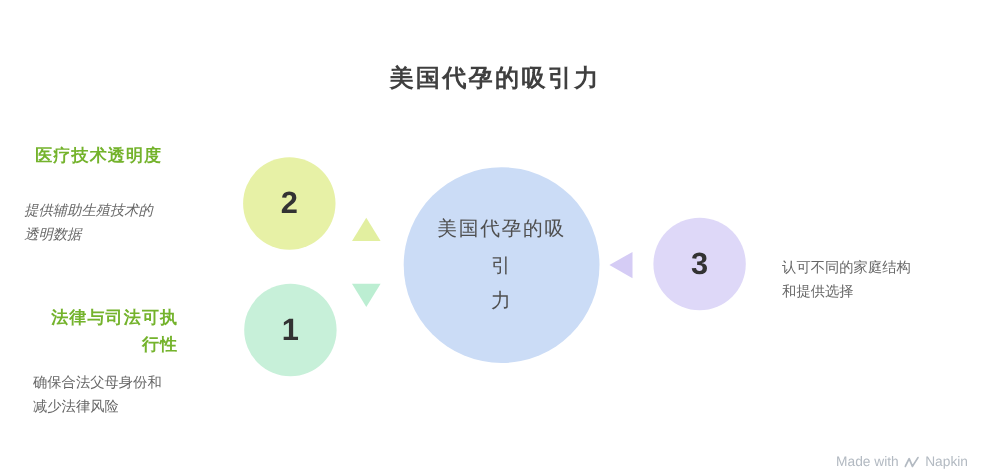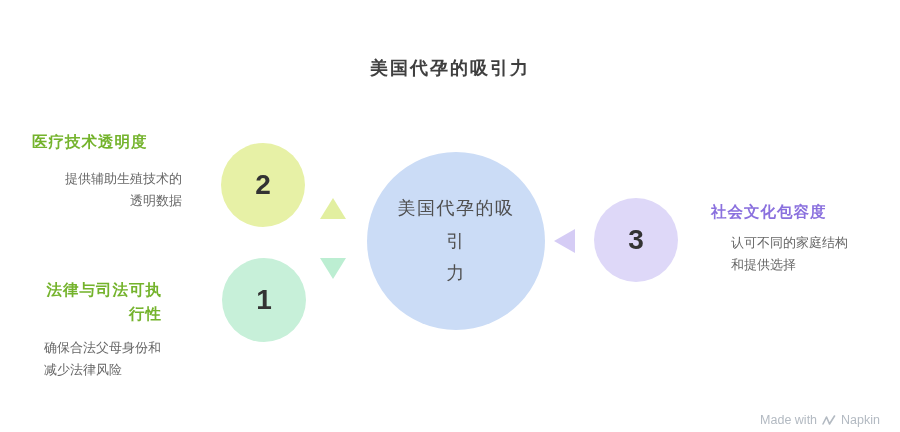--- a/index.html
+++ b/index.html
@@ -18,21 +18,21 @@
     overflow: hidden;
   }
   .pre { white-space: pre-line; }
 
   .diagram-title {
     position: absolute;
     left: 0;
     top: 56px;
     width: 900px;
     text-align: center;
-    font-size: 18px;
+    font-size: 22px;
     font-weight: bold;
     letter-spacing: 2px;
     color: var(--title-text, #3f3f3f);
   }
 
   .circle {
     position: absolute;
     border-radius: 50%;
     display: flex;
     align-items: center;
@@ -96,27 +96,27 @@
   .heading-purple { color: var(--label-purple, #8a70de); }
 
   .side-desc {
     position: absolute;
     font-size: 13px;
     line-height: 1.7;
     color: var(--body-text, #676767);
   }
 
   .medical-heading { left: 32px; top: 130px; width: 160px; text-align: left; }
-  .medical-desc   { left: 22px; top: 168px; width: 160px; text-align: right; }
+  .medical-desc   { left: 22px; top: 180px; width: 160px; text-align: left; font-style: italic; }
 
   .legal-heading  { left: 32px; top: 278px; width: 130px; text-align: right; }
-  .legal-desc     { left: 44px; top: 337px; width: 160px; text-align: left; }
+  .legal-desc     { left: 30px; top: 337px; width: 160px; text-align: left; }
 
   .social-heading { left: 711px; top: 200px; width: 175px; text-align: left; }
-  .social-desc    { left: 711px; top: 232px; width: 150px; text-align: left; margin-left: 20px; }
+  .social-desc    { left: 711px; top: 232px; width: 150px; text-align: left; }
 
   .watermark {
     position: absolute;
     right: 20px;
     top: 395px;
     display: flex;
     align-items: center;
     gap: 5px;
     font-size: 12.5px;
     color: var(--watermark-text, #b3bac2);
@@ -139,21 +139,20 @@
   </div>
 
   <div class="side-heading heading-green legal-heading pre">法律与司法可执
 行性</div>
   <div class="side-desc legal-desc pre">确保合法父母身份和
 减少法律风险</div>
   <div class="circle node-circle node1-circle">
     <span class="node-number">1</span>
   </div>
 
-  <div class="side-heading heading-purple social-heading pre">社会文化包容度</div>
   <div class="side-desc social-desc pre">认可不同的家庭结构
 和提供选择</div>
   <div class="circle node-circle node3-circle">
     <span class="node-number">3</span>
   </div>
 
   <div class="tri tri-up"></div>
   <div class="tri tri-down"></div>
   <div class="tri tri-left"></div>
 

